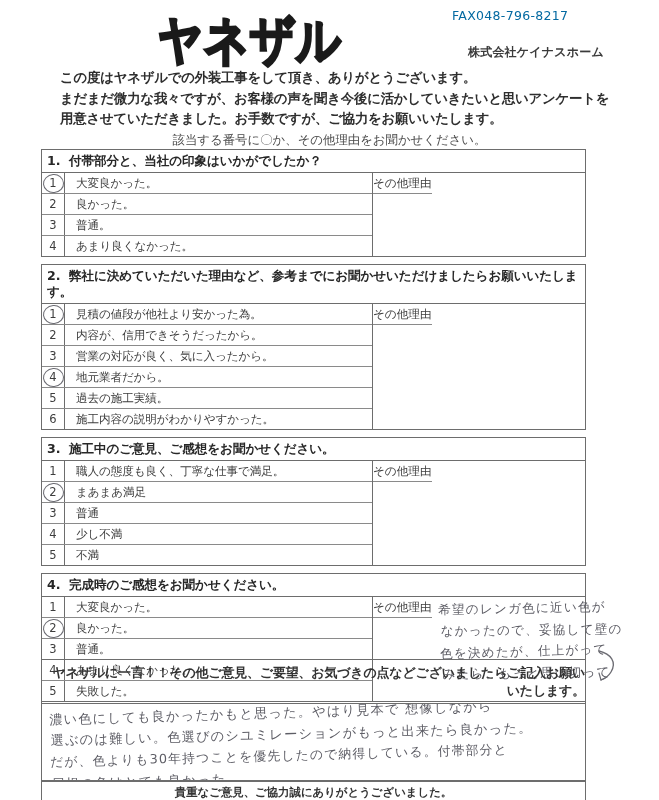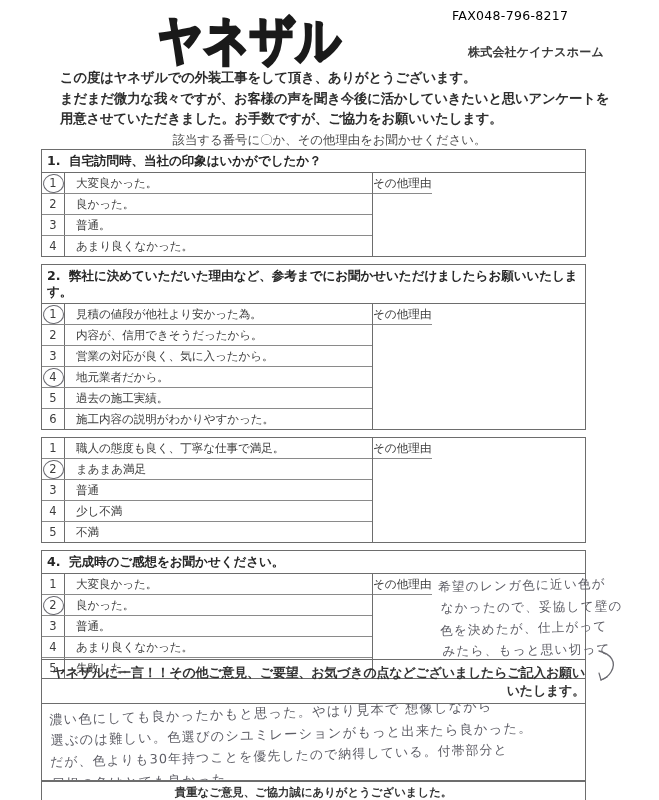--- a/index.html
+++ b/index.html
@@ -33,21 +33,21 @@
     -webkit-text-stroke: 2.4px #1a1a1a;
     transform: scaleY(1.18);
     transform-origin: left top;
   }
   #fax-number {
     position: absolute;
     left: 452px;
     top: 8px;
     font-size: 12.5px;
     letter-spacing: 0.3px;
-    color: #000000;
+    color: #0369a1;
   }
   #company-name {
     position: absolute;
     left: 468px;
     top: 44px;
     font-size: 12px;
     font-weight: bold;
     letter-spacing: 0.2px;
     color: #3b3b3b;
   }
@@ -252,21 +252,21 @@
 <div id="intro">
   <div>この度はヤネザルでの外装工事をして頂き、ありがとうございます。</div>
   <div>まだまだ微力な我々ですが、お客様の声を聞き今後に活かしていきたいと思いアンケートを</div>
   <div>用意させていただきました。お手数ですが、ご協力をお願いいたします。</div>
 </div>
 
 <div id="instruction">該当する番号に〇か、その他理由をお聞かせください。</div>
 
 <div id="form">
     <div class="section">
-      <div class="sec-title"><span class="num">1.</span><span>自宅訪問時、当社の印象はいかがでしたか？</span></div>
+      <div class="sec-title"><span class="num">1.</span><span>付帯部分と、当社の印象はいかがでしたか？</span></div>
       <div class="sec-body">
         <div class="options">
           <div class="opt-row">
             <div class="opt-num circled">1</div>
             <div class="opt-text">大変良かった。</div>
           </div>
           <div class="opt-row">
             <div class="opt-num">2</div>
             <div class="opt-text">良かった。</div>
           </div>
@@ -314,20 +314,21 @@
             <div class="opt-text">施工内容の説明がわかりやすかった。</div>
           </div>
         </div>
         <div class="reason">
           <div class="reason-head">その他理由</div>
           <div class="reason-body"></div>
         </div>
       </div>
     </div>
     <div class="section">
+      <div class="sec-title"><span class="num">3.</span><span>施工中のご意見、ご感想をお聞かせください。</span></div>
       <div class="sec-body">
         <div class="options">
           <div class="opt-row">
             <div class="opt-num">1</div>
             <div class="opt-text">職人の態度も良く、丁寧な仕事で満足。</div>
           </div>
           <div class="opt-row">
             <div class="opt-num circled">2</div>
             <div class="opt-text">まあまあ満足</div>
           </div>

